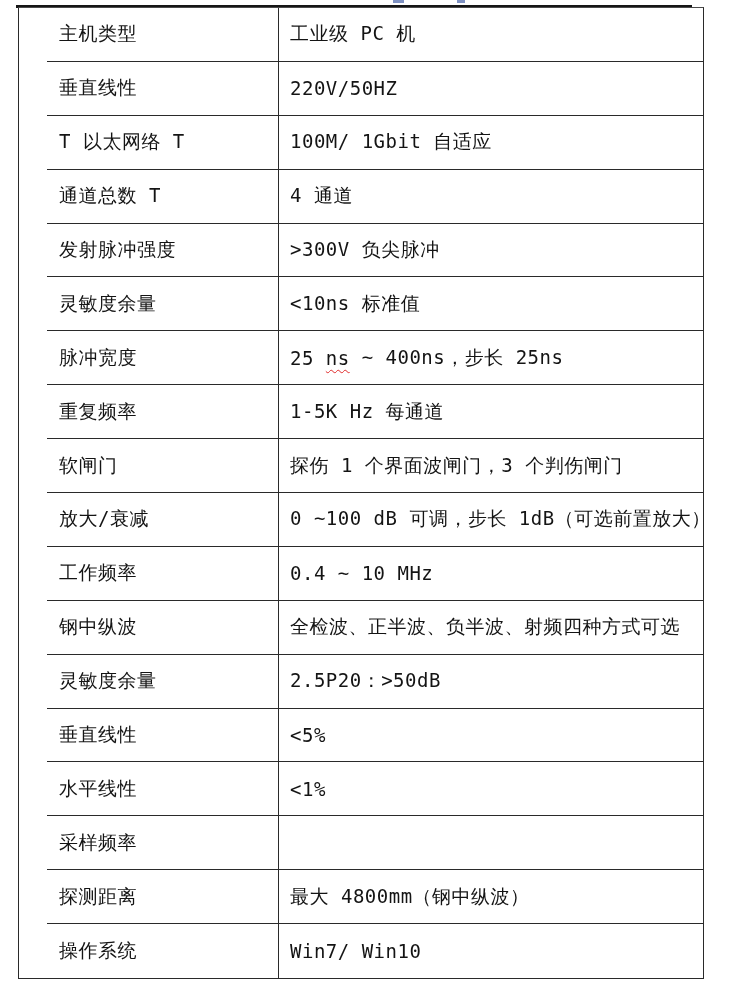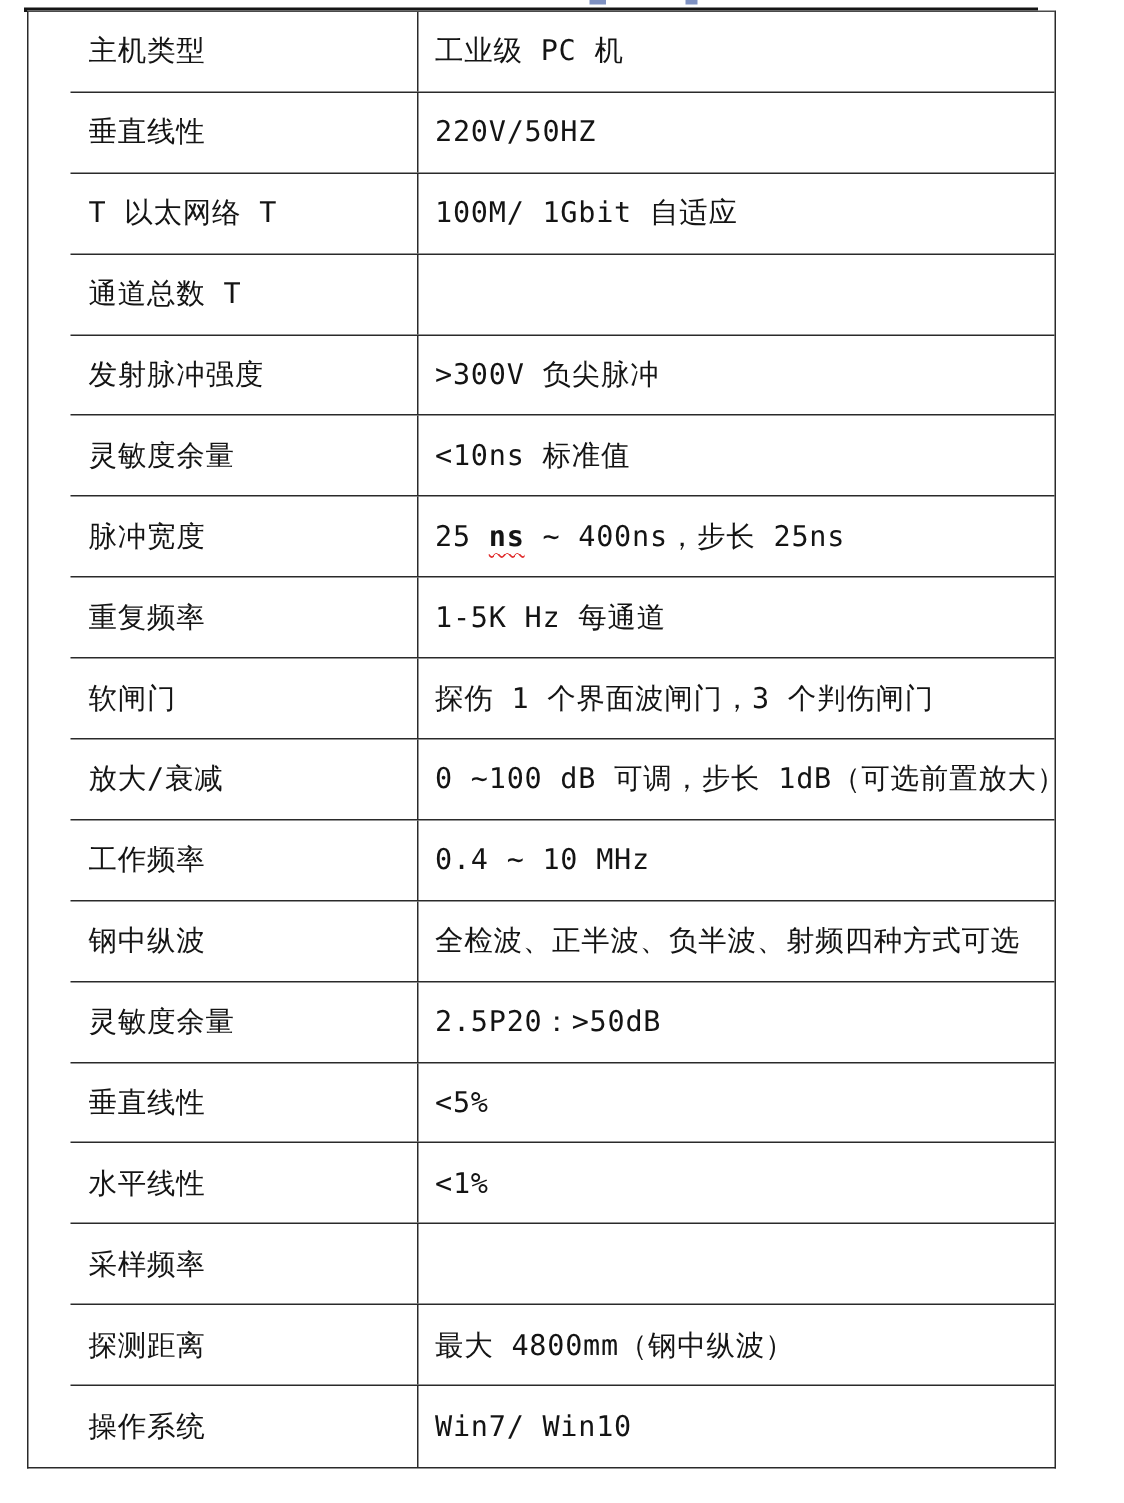--- a/index.html
+++ b/index.html
@@ -50,21 +50,20 @@
     overflow:hidden;
   }
   .cell.label{border-right:1.4px solid var(--border-color);padding-left:12px;}
   .cell.value{padding-left:11px;}
   .misspell{
     text-decoration:underline;
     text-decoration-style:wavy;
     text-decoration-color:var(--squiggle);
     text-decoration-thickness:1px;
     text-underline-offset:4px;
-    font-weight:bold;
   }
 </style>
 </head>
 <body>
 
 <div class="blue-mark m1"></div>
 <div class="blue-mark m2"></div>
 
 <div class="top-rule"></div>
 
@@ -79,20 +78,21 @@
     <div class="cell value">220V/50HZ</div>
   </div>
 
   <div class="row">
     <div class="cell label">T 以太网络 T</div>
     <div class="cell value">100M/ 1Gbit 自适应</div>
   </div>
 
   <div class="row">
     <div class="cell label">通道总数 T</div>
+    <div class="cell value">4 通道</div>
   </div>
 
   <div class="row">
     <div class="cell label">发射脉冲强度</div>
     <div class="cell value">&gt;300V 负尖脉冲</div>
   </div>
 
   <div class="row">
     <div class="cell label">灵敏度余量</div>
     <div class="cell value">&lt;10ns 标准值</div>

